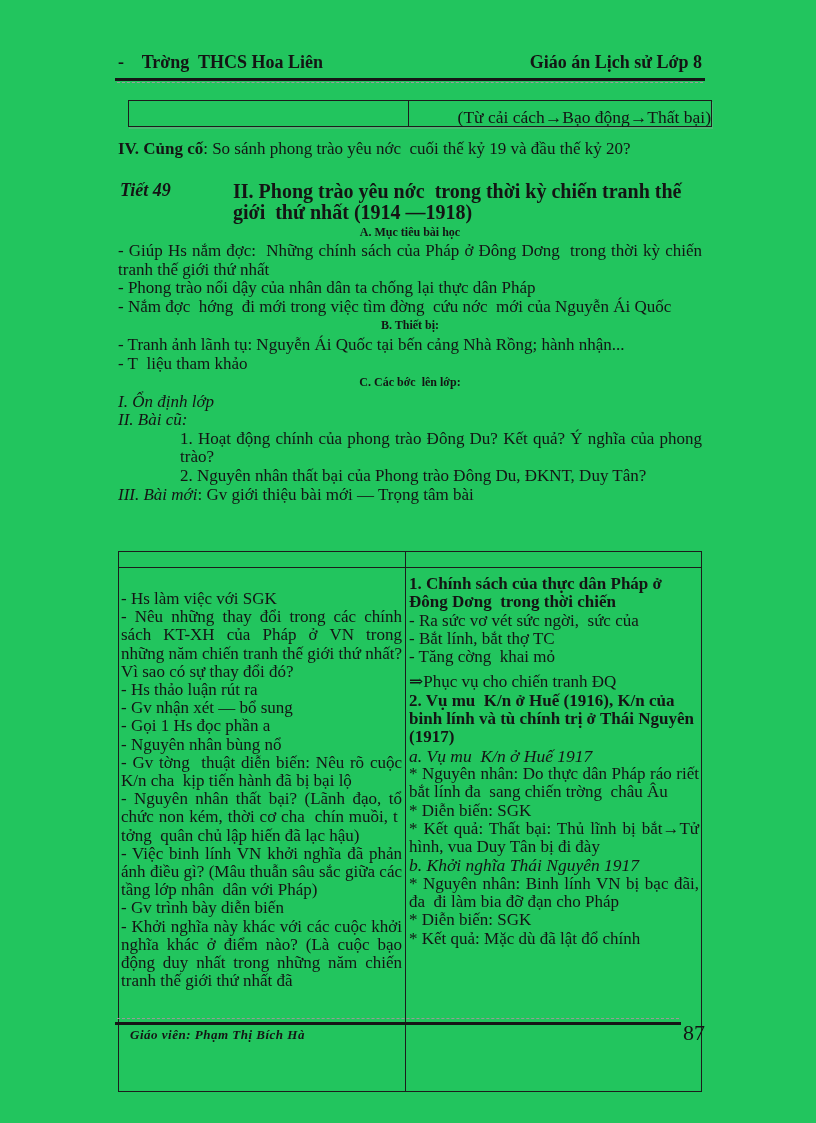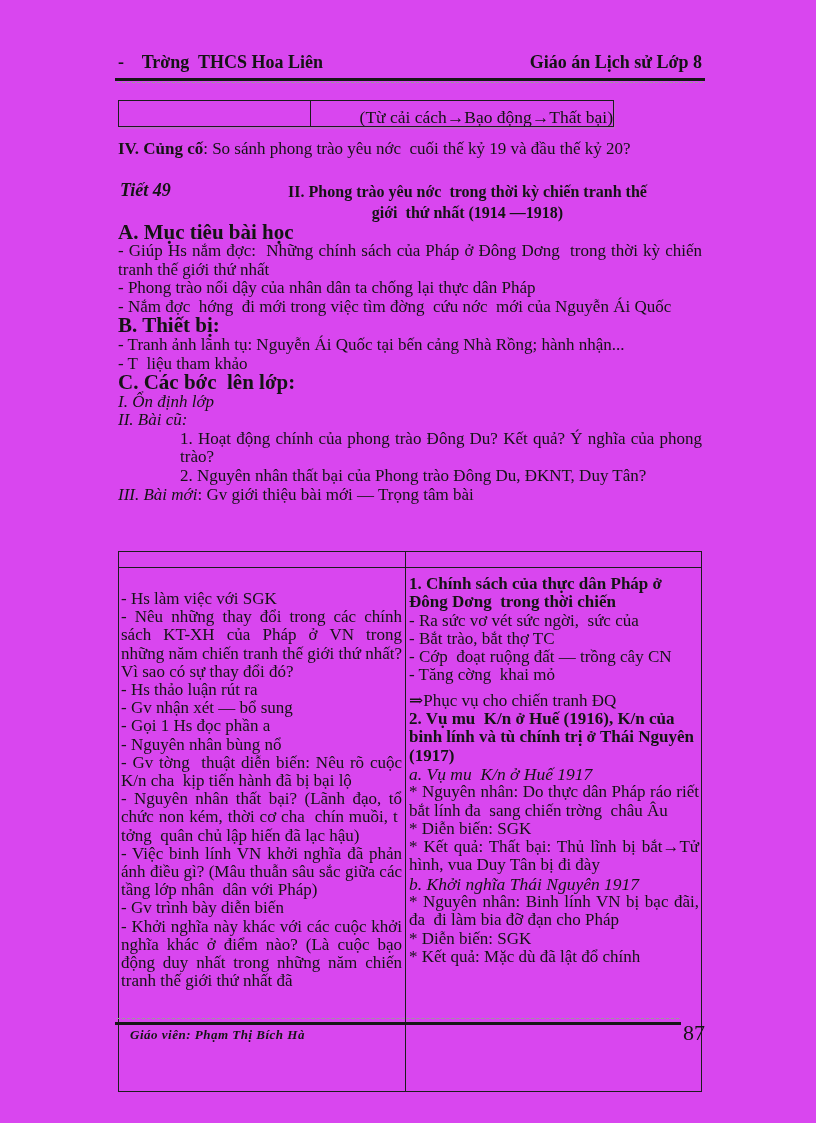--- a/index.html
+++ b/index.html
@@ -1,44 +1,44 @@
 <!DOCTYPE html>
 <html><head>
 <meta charset="utf-8">
 <style>
   html,body{margin:0;padding:0;background:#e8e8e8;}
   .page{
-    position:relative;width:816px;height:1123px;background:#d946ef;
+    position:relative;width:816px;height:1123px;background:#22c55e;
     font-family:"Liberation Serif","DejaVu Serif",serif;color:#141414;
     overflow:hidden;margin:0 auto;text-decoration:underline;
   }
   
   .hdr{position:absolute;left:118px;top:52px;width:584px;display:flex;
        justify-content:space-between;font-size:18px;font-weight:bold;}
   .hdr .right{font-size:18px;}
   .rule{position:absolute;left:115px;width:590px;height:3px;background:#161616;}
   .rule::after{content:"";position:absolute;left:2px;right:2px;top:4px;border-top:1px dashed #9a9a9a;}
   .hdr-rule{top:78px;}
   
-  .ttable{position:absolute;left:118px;top:100px;width:496px;height:27px;
+  .ttable{position:absolute;left:128px;top:100px;width:584px;height:27px;
           border:1.7px solid #1c1c1c;box-sizing:border-box;display:flex;
           box-shadow:1px 2px 0 rgba(160,160,160,.35);gap:48px;}
   .ttable .cl{width:287px;border-right:1.7px solid #1c1c1c;box-sizing:border-box;}
   .ttable .cr{flex:1;display:flex;align-items:flex-end;font-size:17.5px;line-height:17px;
               white-space:nowrap;overflow:visible;padding-left:1px;}
   
   .flow{position:absolute;left:118px;top:140px;width:584px;font-size:17px;
         line-height:18.6px;text-align:justify;}
   .flow p{margin:0;}
   .bld{font-weight:bold;}
   .itl{font-style:italic;}
-  .sect{font-weight:bold;font-size:21px;line-height:19.5px;text-align:left;}
+  .sect{font-weight:bold;font-size:12px;line-height:19.5px;text-align:center;}
   .tiet-row{position:relative;margin-top:22px;height:42px;text-align:left;}
   .tiet{position:absolute;left:2px;top:0;font-weight:bold;font-style:italic;font-size:18px;}
-  .h2wrap{margin-left:115px;text-align:center;font-weight:bold;font-size:16px;line-height:21px;}
+  .h2wrap{margin-left:115px;text-align:left;font-weight:bold;font-size:20px;line-height:21px;}
   .ind{padding-left:62px;}
   
   .mtable{position:absolute;left:118px;top:527px;width:584px;height:541px;
           border:1.8px solid #1c1c1c;box-sizing:border-box;display:flex;flex-direction:column;margin-top:24px;}
   .mtable .thinrow{height:15px;border-bottom:1.8px solid #1c1c1c;display:flex;flex:none;}
   .mtable .thinrow .tcl{width:287px;border-right:1.8px solid #1c1c1c;box-sizing:border-box;}
   .mtable .mainrow{flex:1;display:flex;overflow:hidden;}
   .col-left{width:287px;flex:none;border-right:1.8px solid #1c1c1c;box-sizing:border-box;
             padding:22px 3px 0 2px;font-size:17px;line-height:18.2px;text-align:justify;overflow:hidden;}
   .col-right{flex:1;padding:7px 2px 0 3px;font-size:17px;line-height:18.3px;
@@ -113,22 +113,21 @@
         <p>- Nguyên nhân bùng nổ</p>
         <p>- Gv tờng&nbsp; thuật diễn biến: Nêu rõ cuộc K/n cha&nbsp; kịp tiến hành đã bị bại lộ</p>
         <p>- Nguyên nhân thất bại? (Lãnh đạo, tổ chức non kém, thời cơ cha&nbsp; chín muồi, t&nbsp; tởng&nbsp; quân chủ lập hiến đã lạc hậu)</p>
         <p>- Việc binh lính VN khởi nghĩa đã phản ánh điều gì? (Mâu thuẫn sâu sắc giữa các tầng lớp nhân&nbsp; dân với Pháp)</p>
         <p>- Gv trình bày diễn biến</p>
         <p>- Khởi nghĩa này khác với các cuộc khởi nghĩa khác ở điểm nào? (Là cuộc bạo động duy nhất trong những năm chiến tranh thế giới thứ nhất đã</p>
       </div>
       <div class="col-right">
         <p class="b">1. Chính sách của thực dân Pháp ở Đông Dơng&nbsp; trong thời chiến</p>
         <p>- Ra sức vơ vét sức ngời,&nbsp; sức của</p>
-        <p>- Bắt trào, bắt thợ TC</p>
-        <p>- Cớp&nbsp; đoạt ruộng đất — trồng cây CN</p>
+        <p>- Bắt lính, bắt thợ TC</p>
         <p>- Tăng cờng&nbsp; khai mỏ</p>
         <p class="arrow">⇒Phục vụ cho chiến tranh ĐQ</p>
         <p class="b">2. Vụ mu&nbsp; K/n ở Huế (1916), K/n của binh lính và tù chính trị ở Thái Nguyên (1917)</p>
         <p class="i">a. Vụ mu&nbsp; K/n ở Huế 1917</p>
         <p>* Nguyên nhân: Do thực dân Pháp ráo riết bắt lính đa&nbsp; sang chiến trờng&nbsp; châu Âu</p>
         <p>* Diễn biến: SGK</p>
         <p>* Kết quả: Thất bại: Thủ lĩnh bị bắt→Tử hình, vua Duy Tân bị đi đày</p>
         <p class="i">b. Khởi nghĩa Thái Nguyên 1917</p>
         <p>* Nguyên nhân: Binh lính VN bị bạc đãi, đa&nbsp; đi làm bia đỡ đạn cho Pháp</p>
         <p>* Diễn biến: SGK</p>

